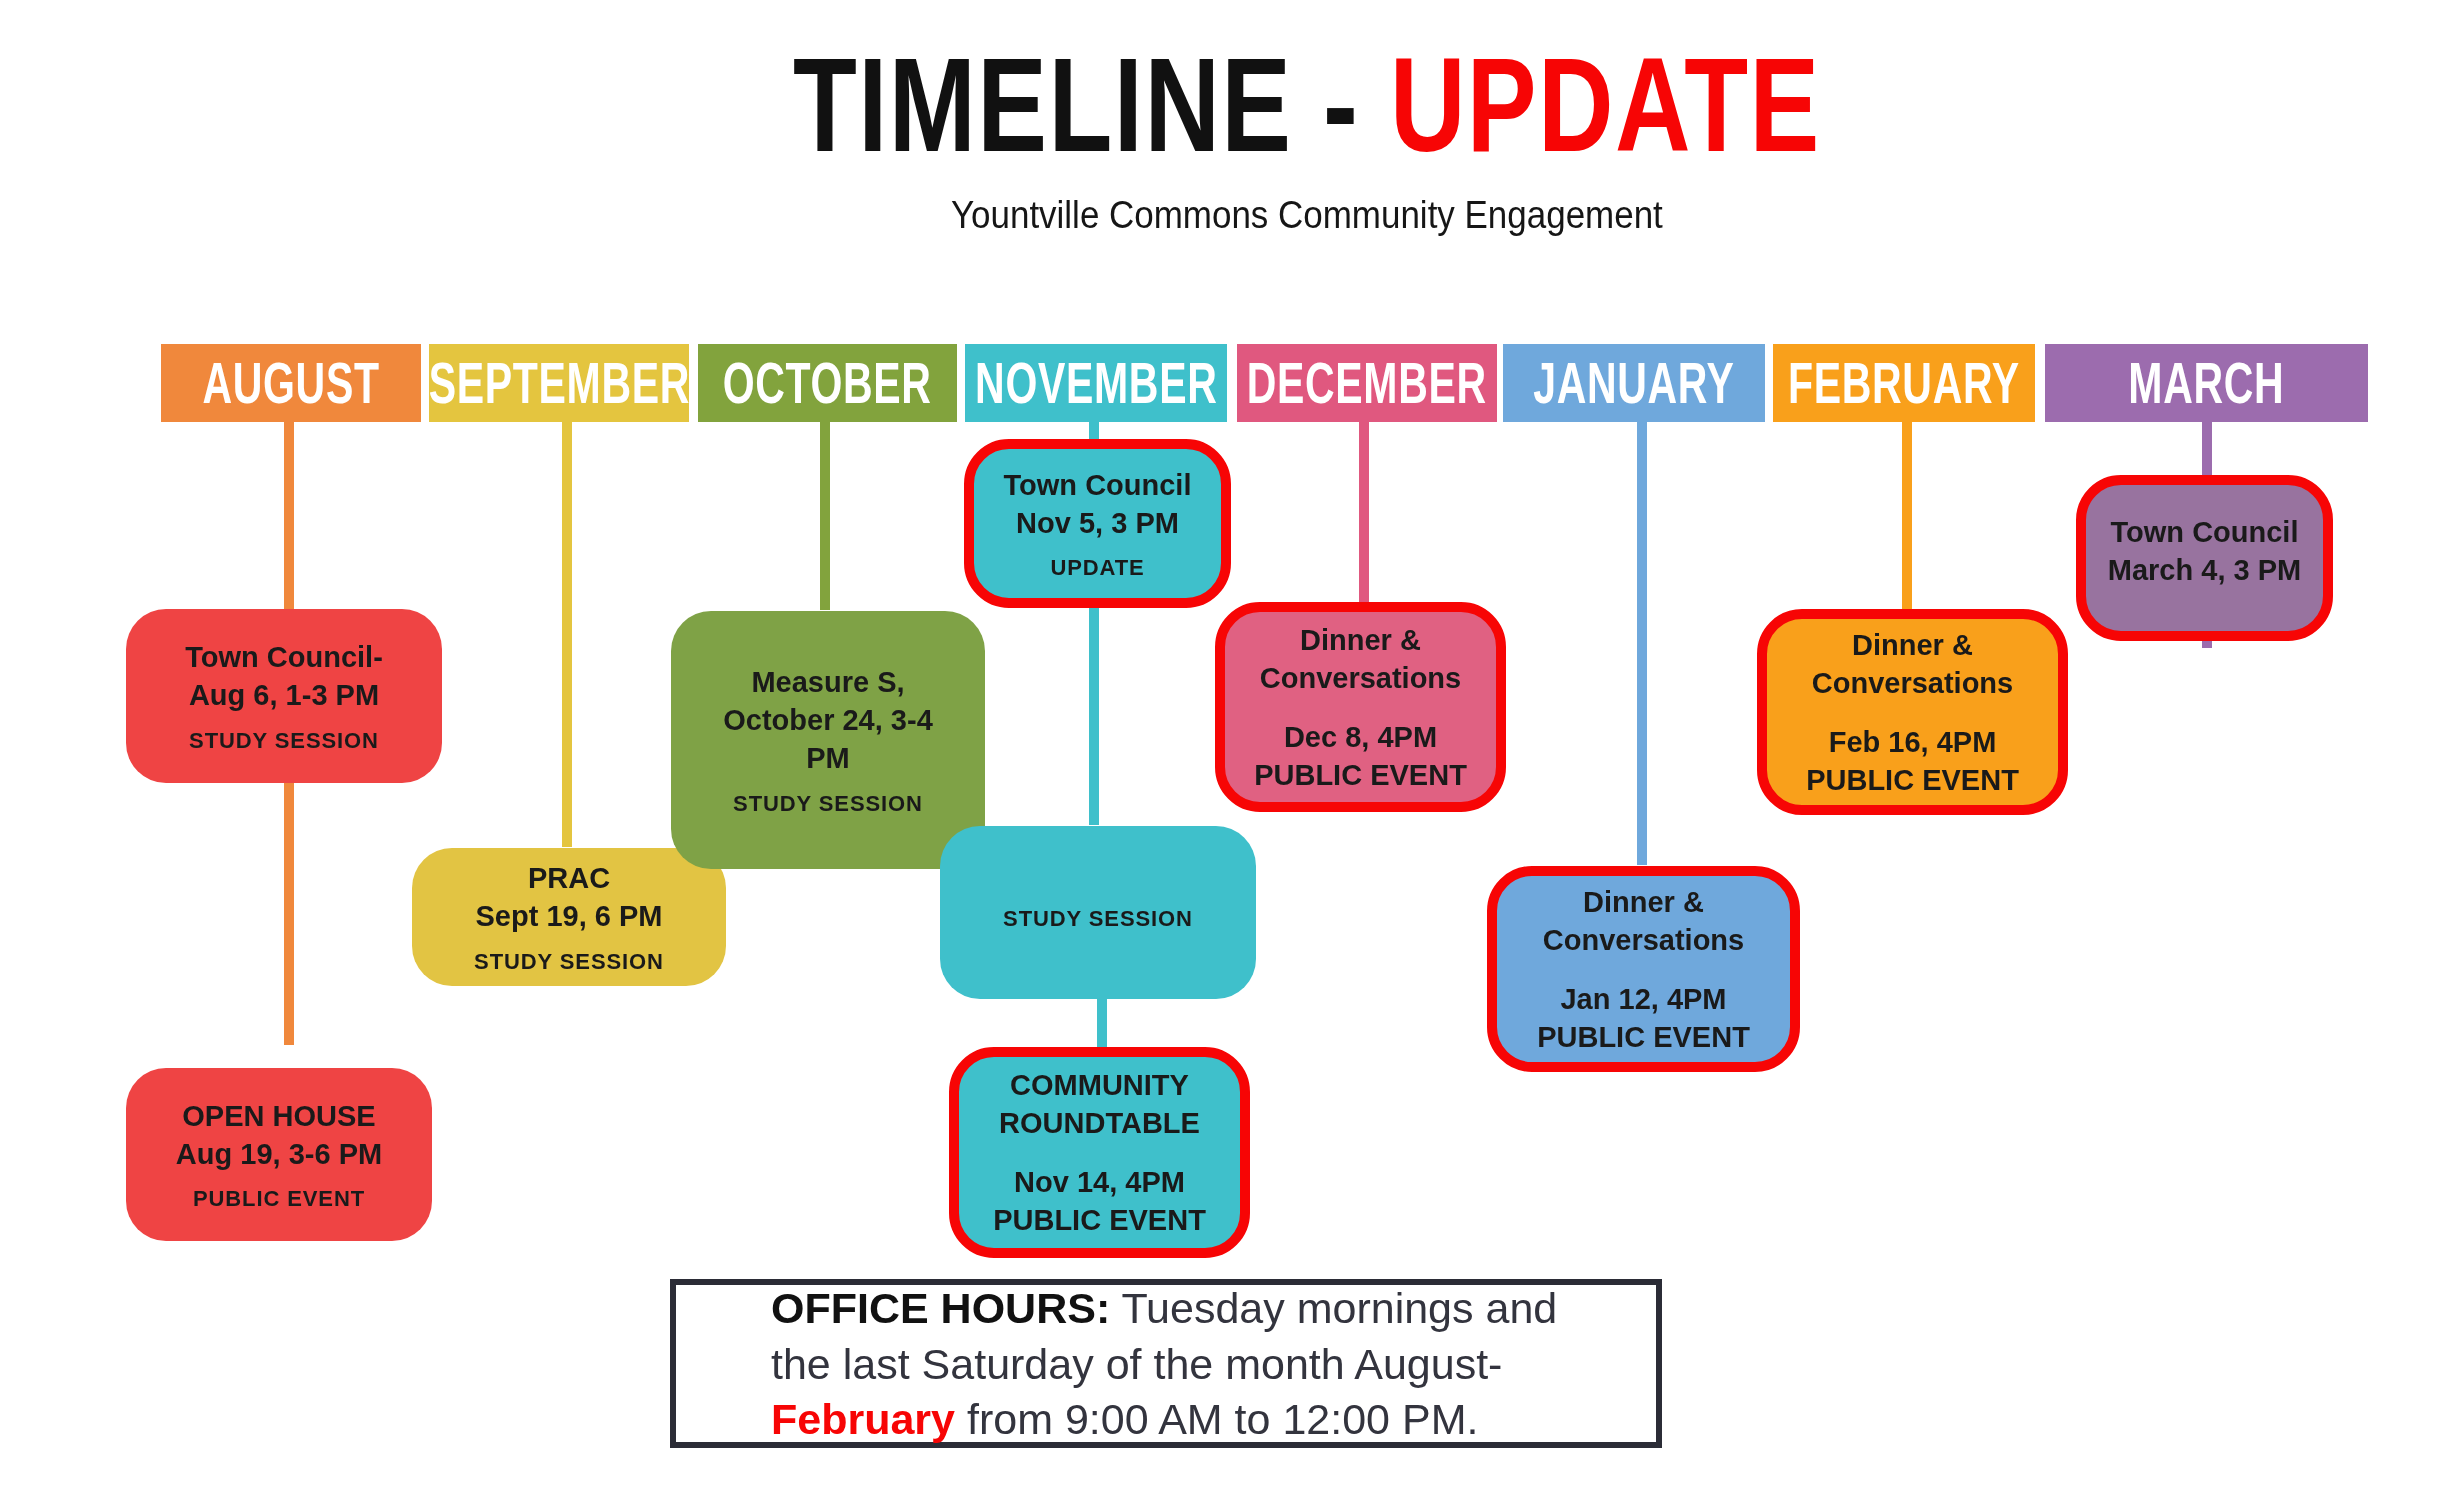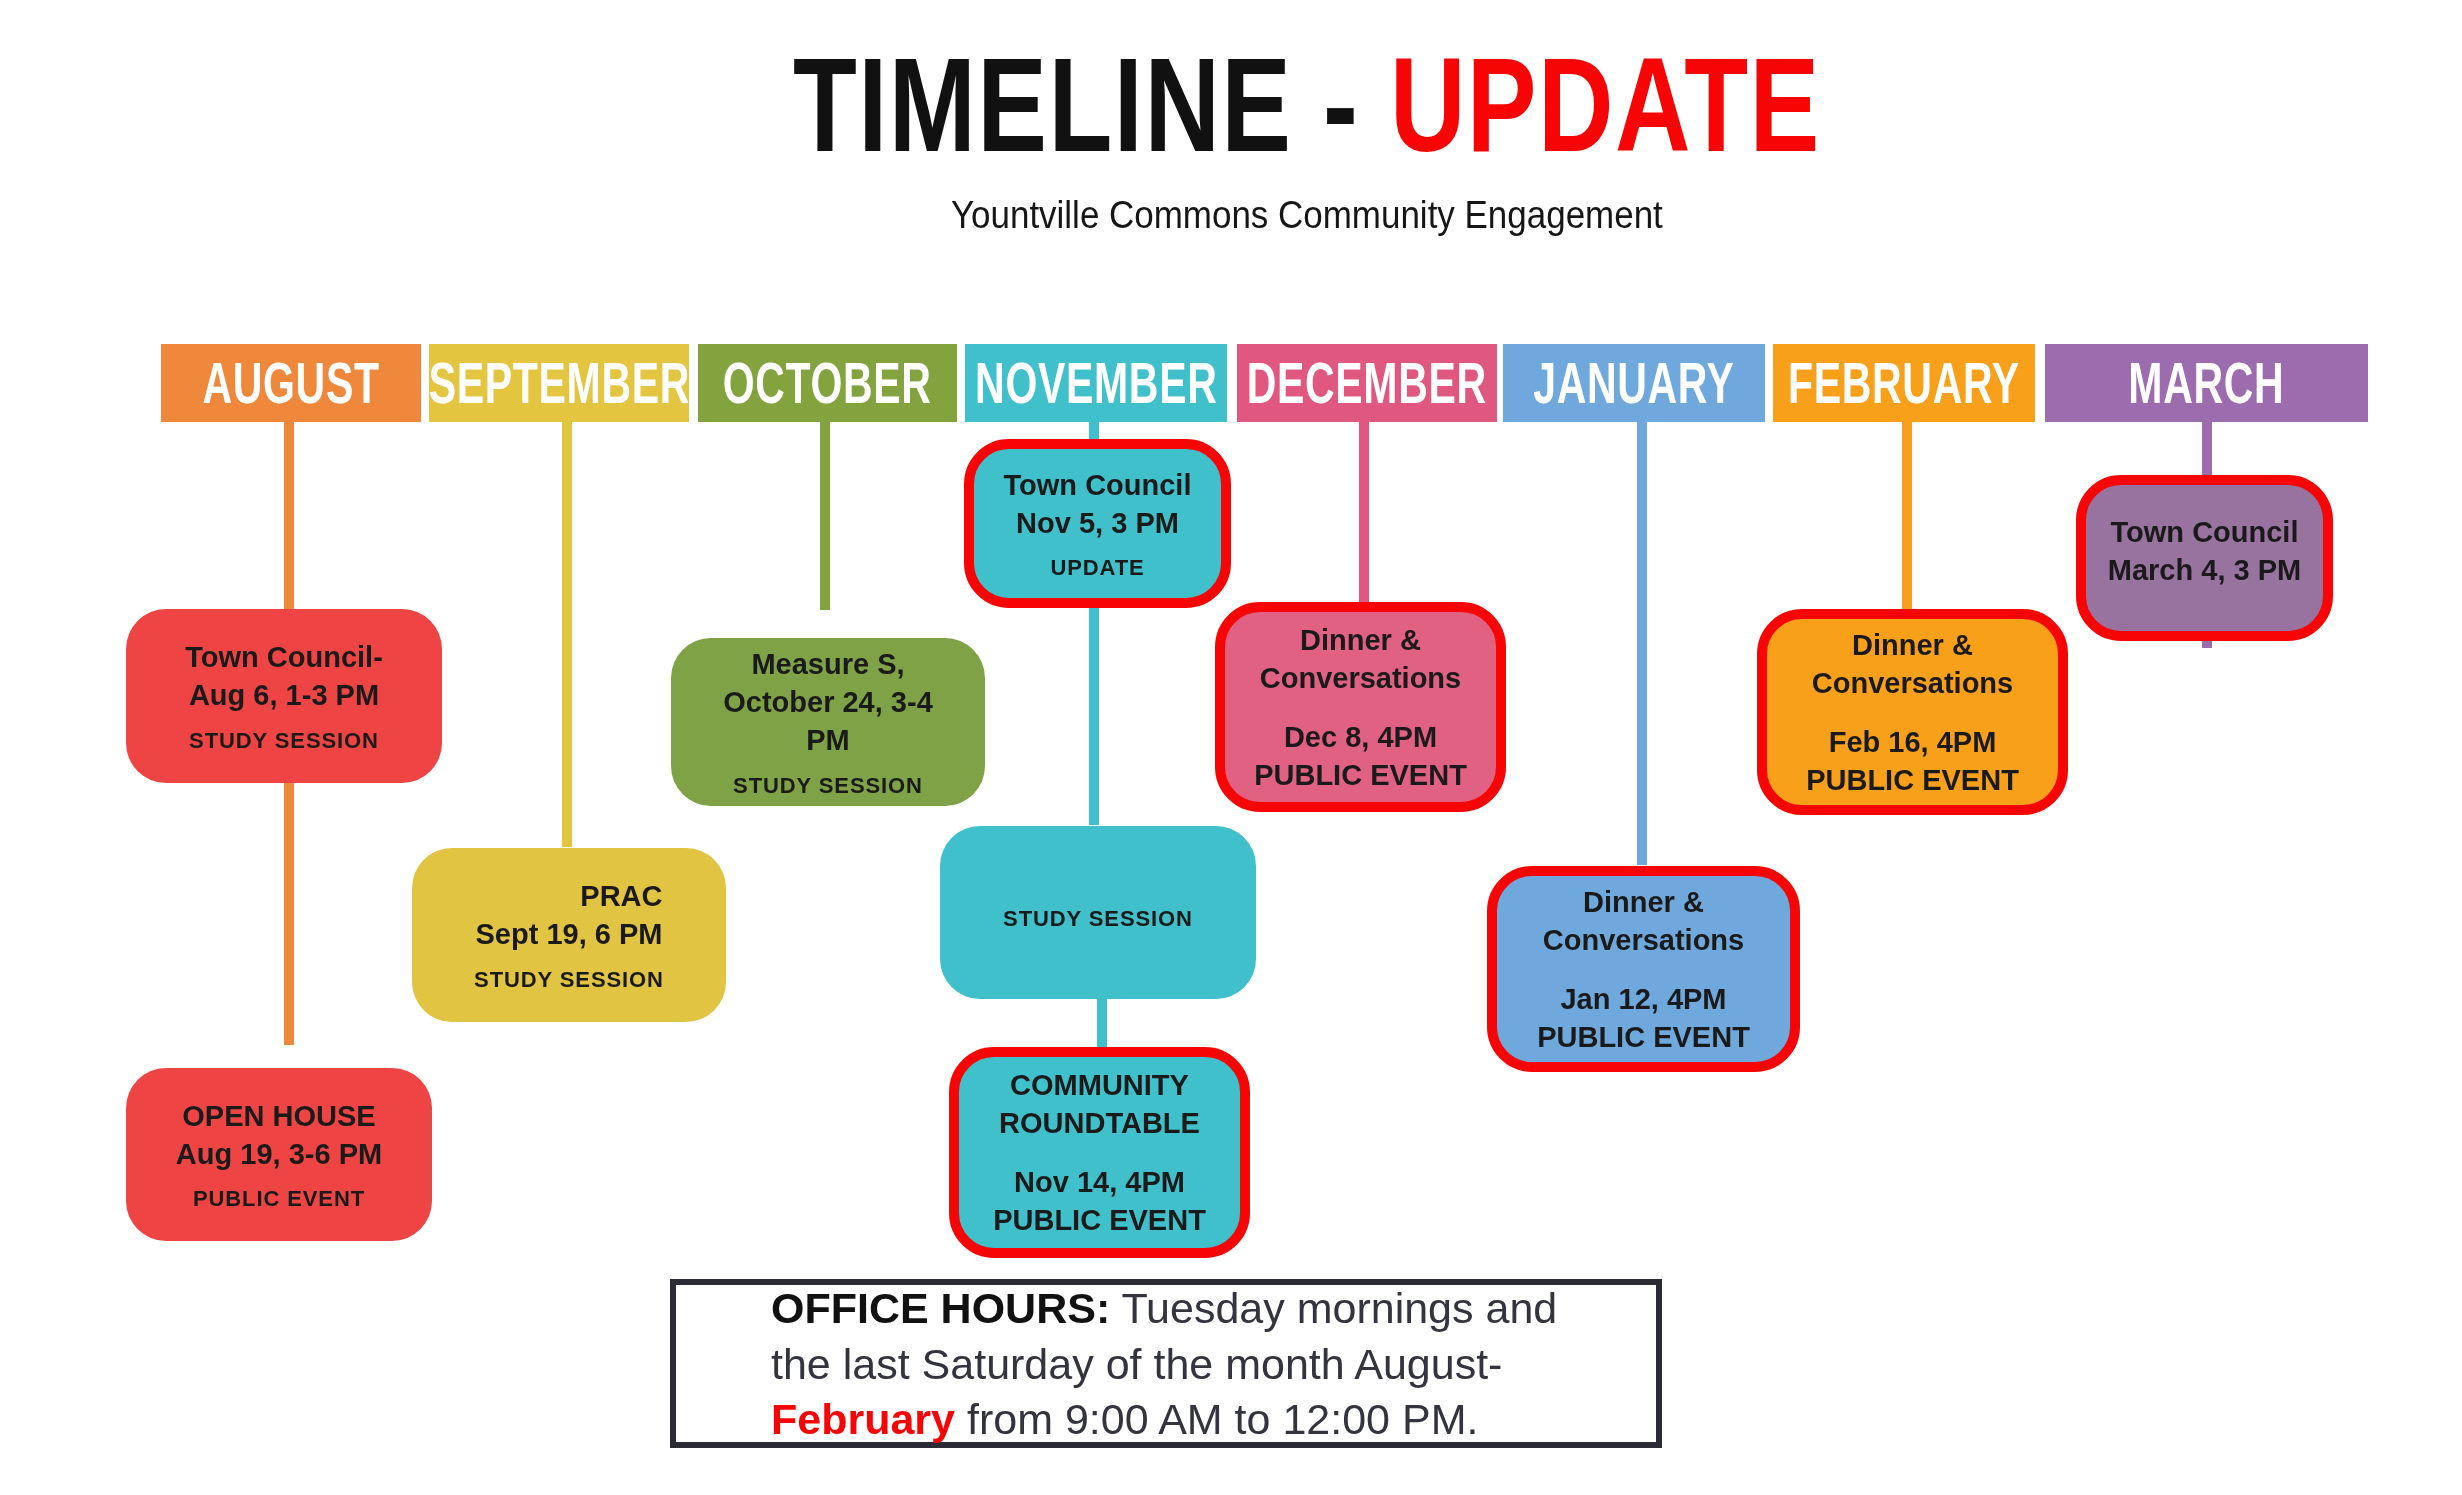--- a/index.html
+++ b/index.html
@@ -53,22 +53,22 @@
   .c-orange2{background:#F9A01B;}
   .c-purple {background:#98739F;}
   .ev-title{font-size:29px;line-height:38px;white-space:pre-line;}
   .ev-sub{white-space:pre-line;}
   .ev-sub.small{font-size:22px;letter-spacing:0.9px;margin-top:13.3px;}
   .ev-sub.big{font-size:29px;line-height:38px;margin-top:21px;}
   .top-align{justify-content:flex-start;padding-top:28px;}
 
   .e-tcaug {left:126px; top:609px; width:316px;height:174px;}
   .e-open  {left:126px; top:1068px;width:306px;height:173px;}
-  .e-prac  {left:412px; top:848px; width:314px;height:174px;text-align:right;}
-  .e-meas  {left:671px; top:611px; width:314px;height:168px;margin-top:27px;}
+  .e-prac  {left:412px; top:848px; width:314px;height:138px;}
+  .e-meas  {left:671px; top:611px; width:314px;height:258px;}
   .e-tcnov {left:964px;top:439px; width:267px;height:169px;}
   .e-zdrb  {left:940px; top:826px; width:316px;height:173px;}
   .e-round {left:949px;top:1047px;width:301px;height:211px;}
   .e-dec   {left:1215px;top:602px; width:291px;height:210px;}
   .e-jan   {left:1487px;top:866px; width:313px;height:206px;}
   .e-feb   {left:1757px;top:609px; width:311px;height:206px;}
   .e-mar   {left:2076px;top:475px; width:257px;height:166px;}
 
   
   .office{position:absolute;z-index:2;left:670px;top:1279px;width:992px;height:169px;

